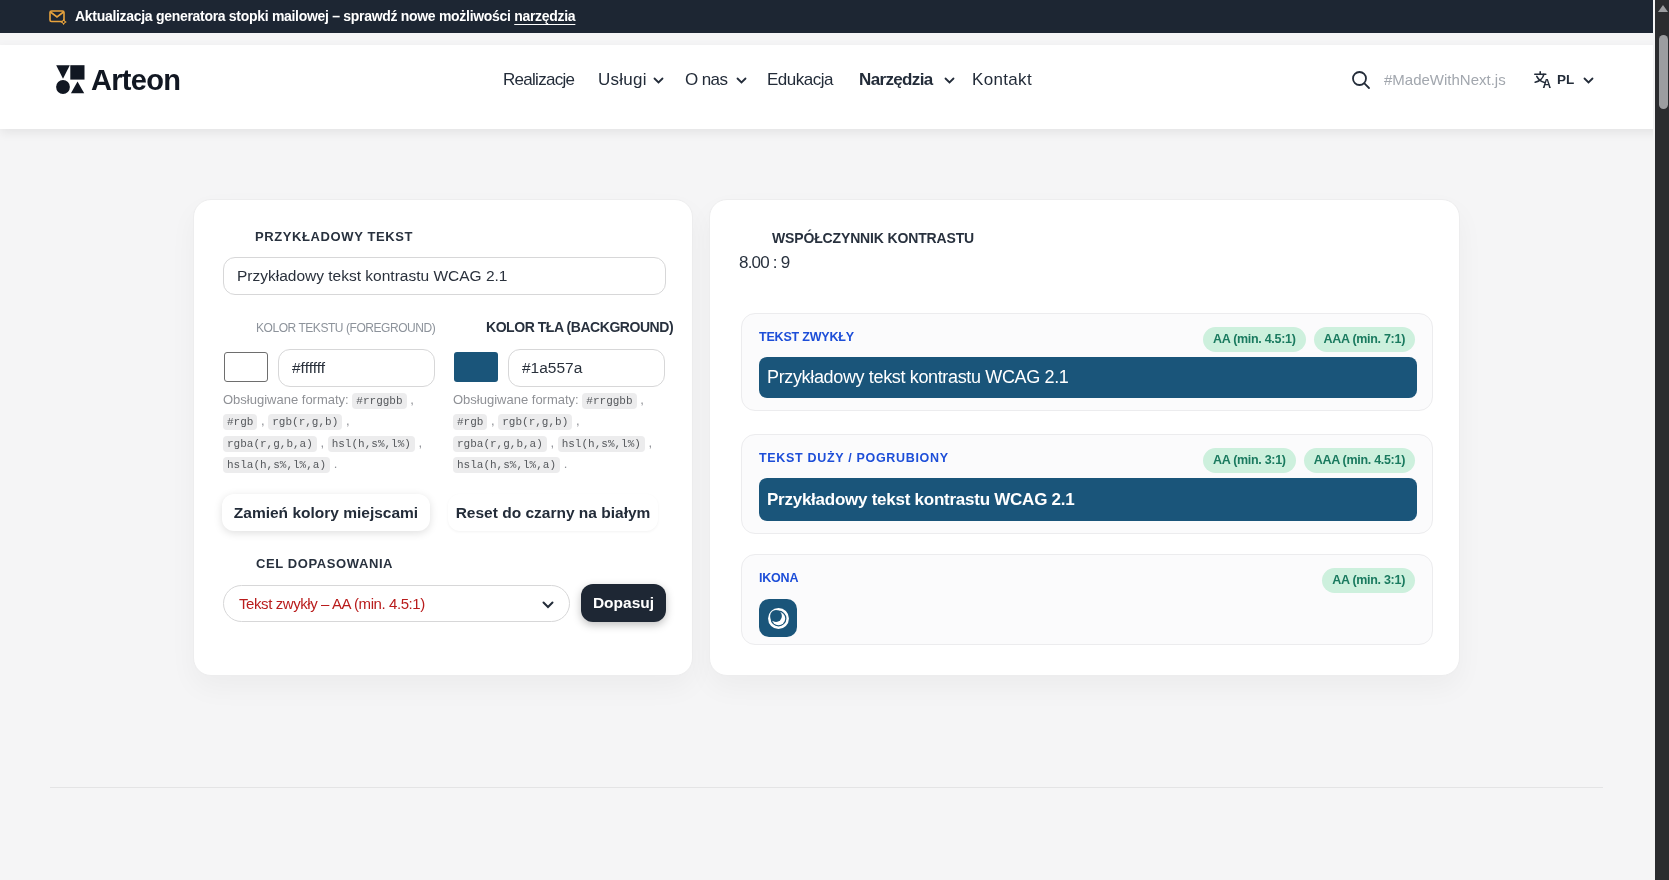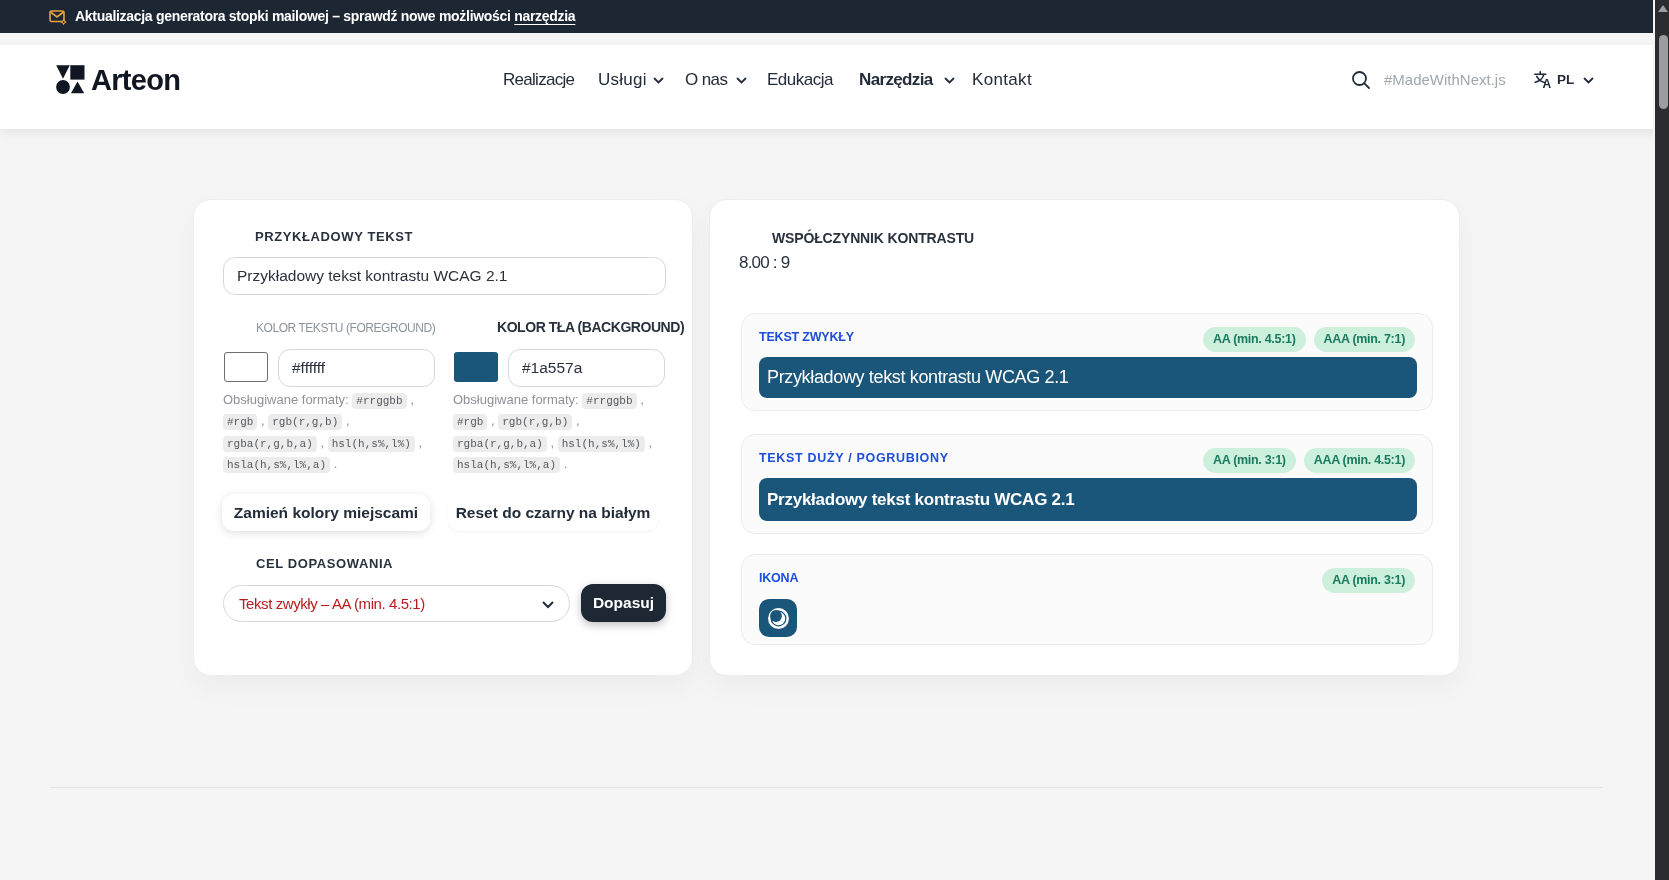--- a/index.html
+++ b/index.html
@@ -132,21 +132,21 @@
   <svg style="position:absolute; left:1583px; top:32px;" width="11" height="7" viewBox="0 0 11 7" fill="none" stroke="#232c39" stroke-width="1.8" stroke-linecap="round">
       <path d="M1.5 1.5 5.5 5.5 9.5 1.5"></path>
     </svg>
 </header>
 
 <div class="card l">
   <div class="lab" style="left:28px; top:29px;">PRZYKŁADOWY TEKST</div>
   <div class="tinput" style="left:29px; top:57px; width:443px; height:38px;">Przykładowy tekst kontrastu WCAG 2.1</div>
 
   <div class="lab gray" style="left:29px; top:121px;">KOLOR TEKSTU (FOREGROUND)</div>
-  <div class="lab" style="left:270px; top:120px; font-size:14px; letter-spacing:-.45px;text-align:center;">KOLOR TŁA (BACKGROUND)</div>
+  <div class="lab" style="left:259px; top:120px; font-size:14px; letter-spacing:-.45px;text-align:center;">KOLOR TŁA (BACKGROUND)</div>
 
   <div style="position:absolute; left:30px; top:152px; width:44px; height:30px; background:#fff; border:1px solid #6e6e6e; border-radius:3px;"></div>
   <div class="tinput" style="left:84px; top:149px; width:157px; height:38px; font-size:15.5px;">#ffffff</div>
   <div style="position:absolute; left:260px; top:152px; width:44px; height:30px; background:#1a557a; border-radius:3px;"></div>
   <div class="tinput" style="left:314px; top:149px; width:157px; height:38px; font-size:15.5px;">#1a557a</div>
 
   <div class="fmt" style="left:29px; top:190px;">Obsługiwane formaty: <code>#rrggbb</code> ,<br><code>#rgb</code> , <code>rgb(r,g,b)</code> ,<br><code>rgba(r,g,b,a)</code> , <code>hsl(h,s%,l%)</code> ,<br><code>hsla(h,s%,l%,a)</code> .</div>
   <div class="fmt" style="left:259px; top:190px;">Obsługiwane formaty: <code>#rrggbb</code> ,<br><code>#rgb</code> , <code>rgb(r,g,b)</code> ,<br><code>rgba(r,g,b,a)</code> , <code>hsl(h,s%,l%)</code> ,<br><code>hsla(h,s%,l%,a)</code> .</div>
 
   <div class="btn shadow" style="left:28px; top:294px; width:208px;">Zamień kolory miejscami</div>

